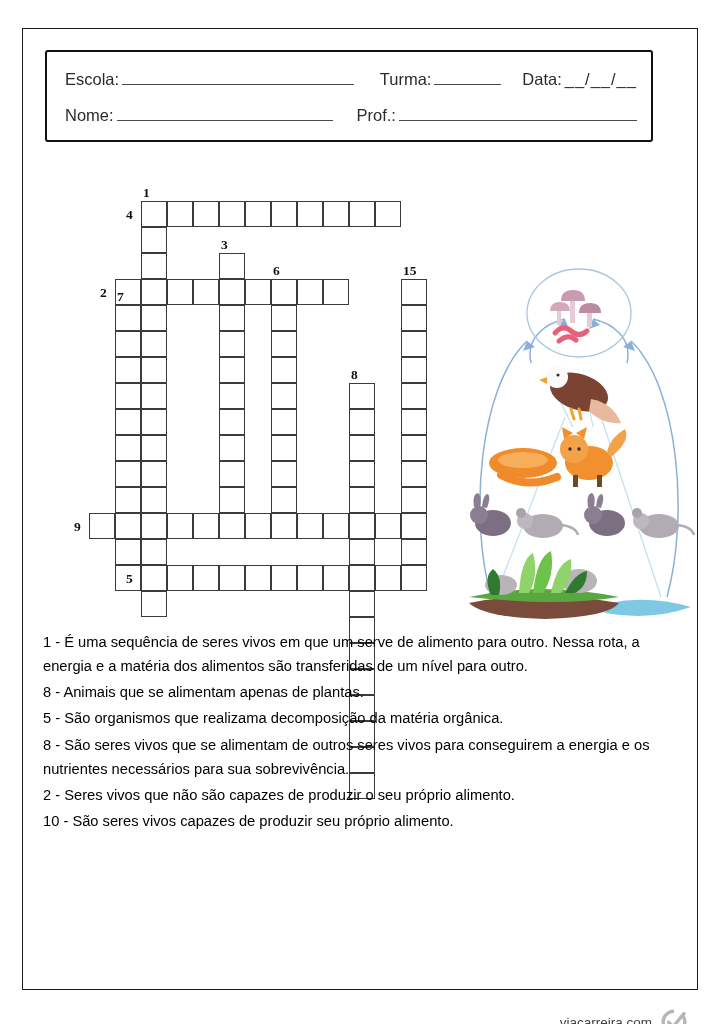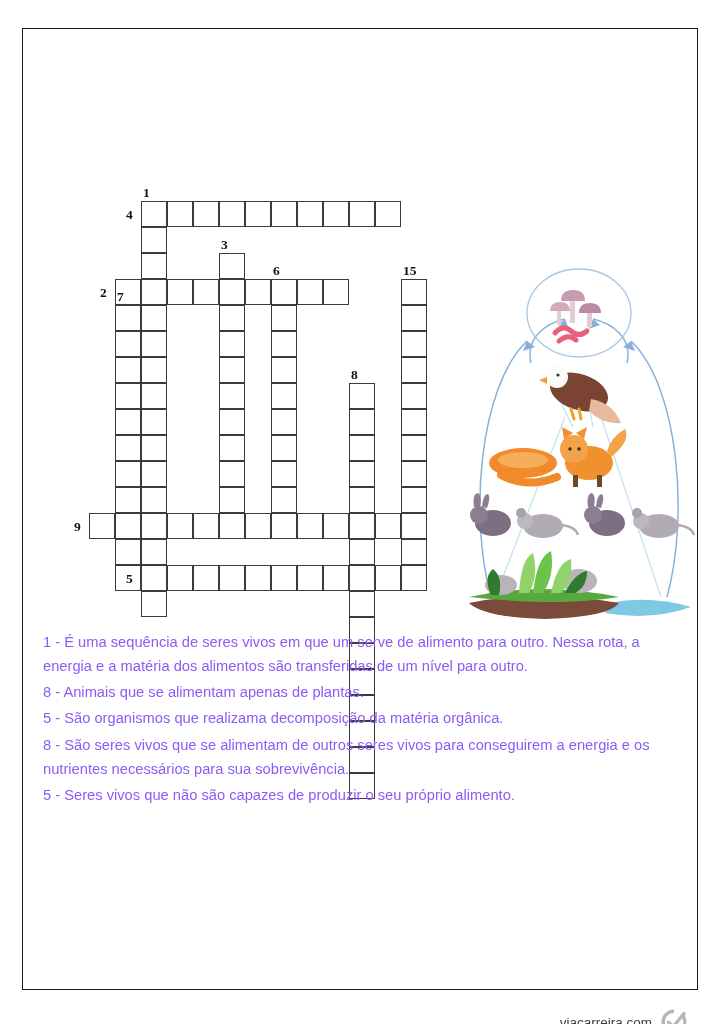--- a/index.html
+++ b/index.html
@@ -94,21 +94,21 @@
     left: 438px; top: 238px;
     width: 236px; height: 362px;
   }
 
   
   .clues {
     position: absolute;
     left: 20px; right: 18px; top: 602px;
     font-size: 14.7px;
     line-height: 1.62;
-    color: #8b5cf6;
+    color: #000000;
   }
   .clue { margin: 0 0 2.5px 0; }
 
   
   .footer {
     position: absolute;
     right: 10px; bottom: -46px;
     display: flex;
     align-items: center;
     gap: 9px;
@@ -116,20 +116,39 @@
   .footer-text {
     font-size: 13.5px;
     color: #3f3f3f;
   }
 </style>
 </head>
 <body>
 
 <div class="page">
 
+  <div class="id-box">
+    <div class="id-row r1">
+      <span class="id-label">Escola:</span>
+      <span class="rule" style="width:238px"></span>
+      <span class="gap" style="width:26px"></span>
+      <span class="id-label">Turma:</span>
+      <span class="rule" style="width:68px"></span>
+      <span class="gap" style="width:22px"></span>
+      <span class="id-label">Data:</span>
+      <span style="letter-spacing:1px">__/__/__</span>
+    </div>
+    <div class="id-row r2">
+      <span class="id-label">Nome:</span>
+      <span class="rule" style="width:238px"></span>
+      <span class="gap" style="width:26px"></span>
+      <span class="id-label">Prof.:</span>
+      <span class="rule" style="width:262px"></span>
+    </div>
+  </div>
 
 
   <div id="crossword">
       <div class="cw-cell" style="left: 78px; top: 0px; width: 26px; height: 26px;"></div>
       <div class="cw-cell" style="left: 104px; top: 0px; width: 26px; height: 26px;"></div>
       <div class="cw-cell" style="left: 130px; top: 0px; width: 26px; height: 26px;"></div>
       <div class="cw-cell" style="left: 156px; top: 0px; width: 26px; height: 26px;"></div>
       <div class="cw-cell" style="left: 182px; top: 0px; width: 26px; height: 26px;"></div>
       <div class="cw-cell" style="left: 208px; top: 0px; width: 26px; height: 26px;"></div>
       <div class="cw-cell" style="left: 234px; top: 0px; width: 26px; height: 26px;"></div>
@@ -349,21 +368,22 @@
         <path d="M104 326 q10 -20 22 -22 q0 16 -12 22 z" fill="#2f7a2f"></path>
       </g>
     </svg>
   </div>
 
   <div class="clues">
       <p class="clue">1 - É uma sequência de seres vivos em que um serve de alimento para outro. Nessa rota, a energia e a matéria dos alimentos são transferidas de um nível para outro.</p>
       <p class="clue">8 - Animais que se alimentam apenas de plantas.</p>
       <p class="clue">5 - São organismos que  realizama decomposição da matéria orgânica.</p>
       <p class="clue">8 - São seres vivos que se alimentam de outros seres vivos para conseguirem a energia e os nutrientes necessários para sua sobrevivência.</p>
-      <p class="clue">5 - Seres vivos que não são capazes de produzir o seu próprio alimento.</p>
+      <p class="clue">2 - Seres vivos que não são capazes de produzir o seu próprio alimento.</p>
+      <p class="clue">10 - São seres vivos capazes de produzir seu próprio alimento.</p>
     </div>
 
   <div class="footer">
     <span class="footer-text">viacarreira.com</span>
     <svg width="26" height="26" viewBox="0 0 26 26">
       <path d="M13 2.2 a10.8 10.8 0 1 0 8.4 4" fill="none" stroke="#b6b6b6" stroke-width="3.4"></path>
       <path d="M7.6 13.2 l4.4 4.6 L23 4.6" fill="none" stroke="#b6b6b6" stroke-width="3.4" stroke-linecap="round" stroke-linejoin="round"></path>
     </svg>
   </div>
 

